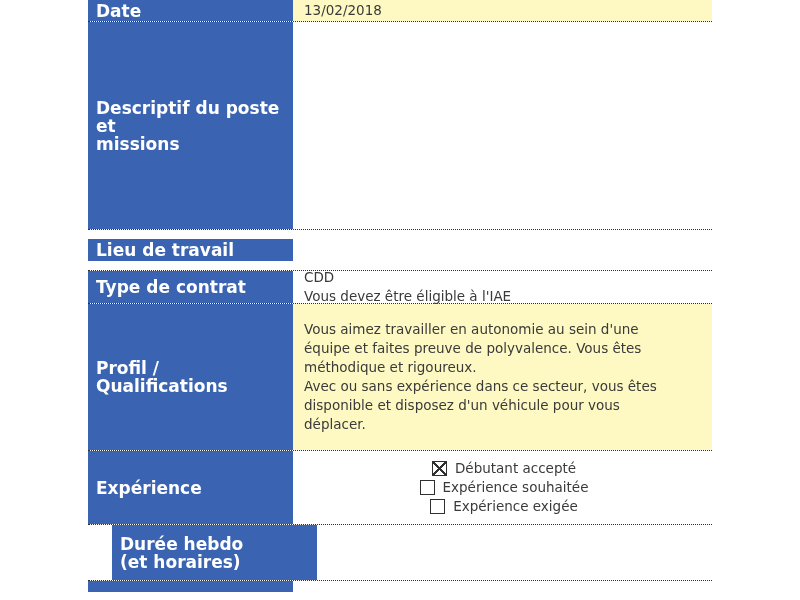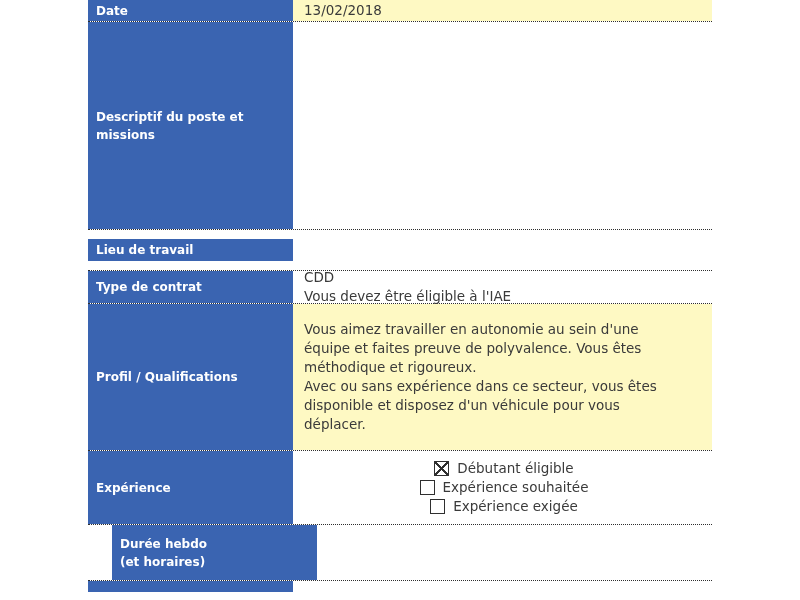--- a/index.html
+++ b/index.html
@@ -19,21 +19,21 @@
     display: flex;
     border-bottom: 1px dotted #2e2e2e;
     box-sizing: border-box;
   }
   .label-cell {
     width: 205px;
     flex: none;
     background: #3a64b1;
     color: #ffffff;
     font-weight: bold;
-    font-size: 12px;
+    font-size: 17px;
     line-height: 18px;
     display: flex;
     align-items: center;
     box-sizing: border-box;
     padding: 2px 6px 2px 8px;
     white-space: pre-line;
   }
   .value-cell {
     flex: 1;
     font-size: 13.5px;
@@ -104,21 +104,21 @@
 Avec ou sans expérience dans ce secteur, vous êtes
 disponible et disposez d'un véhicule pour vous
 déplacer.</div>
   </div>
 
   <div class="row white r-exp">
     <div class="label-cell">Expérience</div>
     <div class="value-cell cb-group">
       <div class="cb-line">
         <span class="cb checked"></span>
-        <span>Débutant éligible</span>
+        <span>Débutant accepté</span>
       </div>
       <div class="cb-line">
         <span class="cb"></span>
         <span>Expérience souhaitée</span>
       </div>
       <div class="cb-line">
         <span class="cb"></span>
         <span>Expérience exigée</span>
       </div>
     </div>

